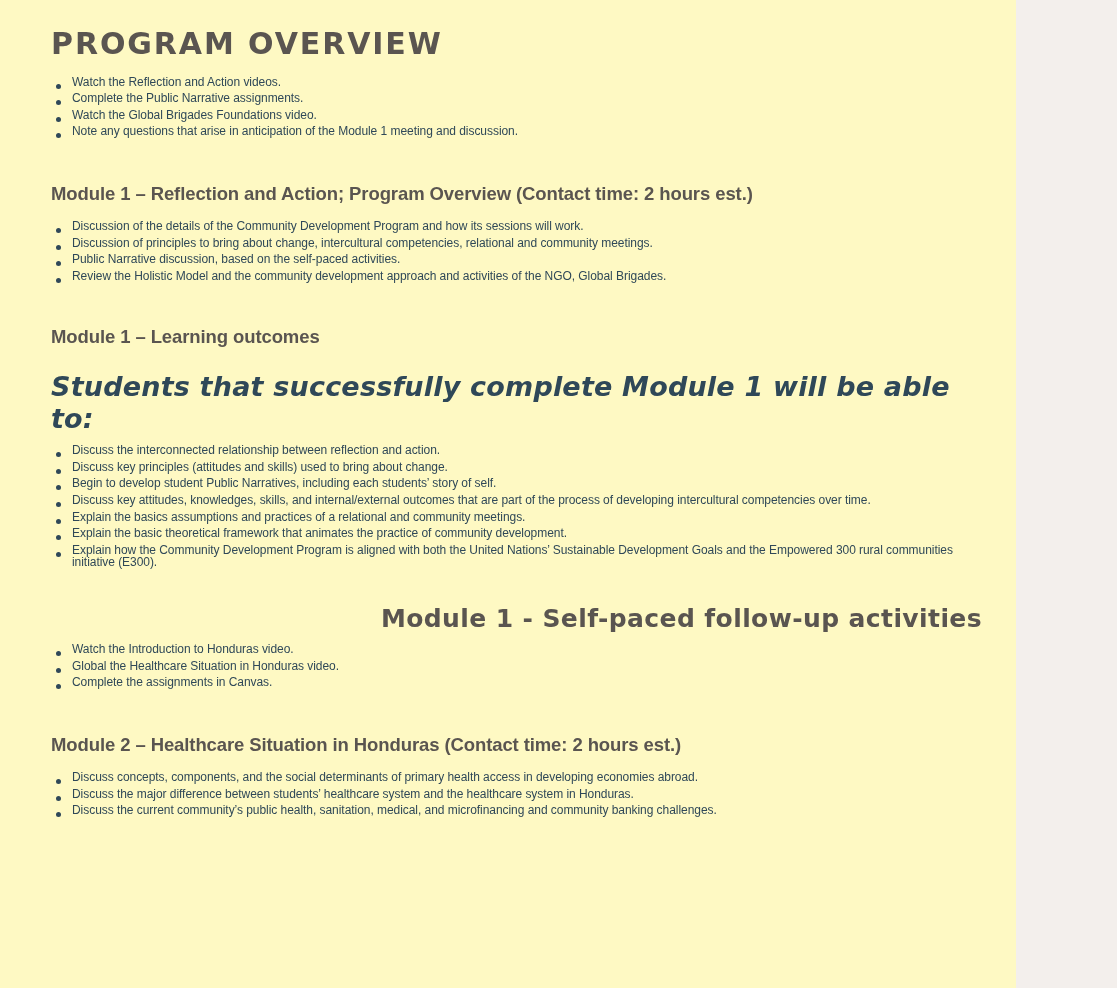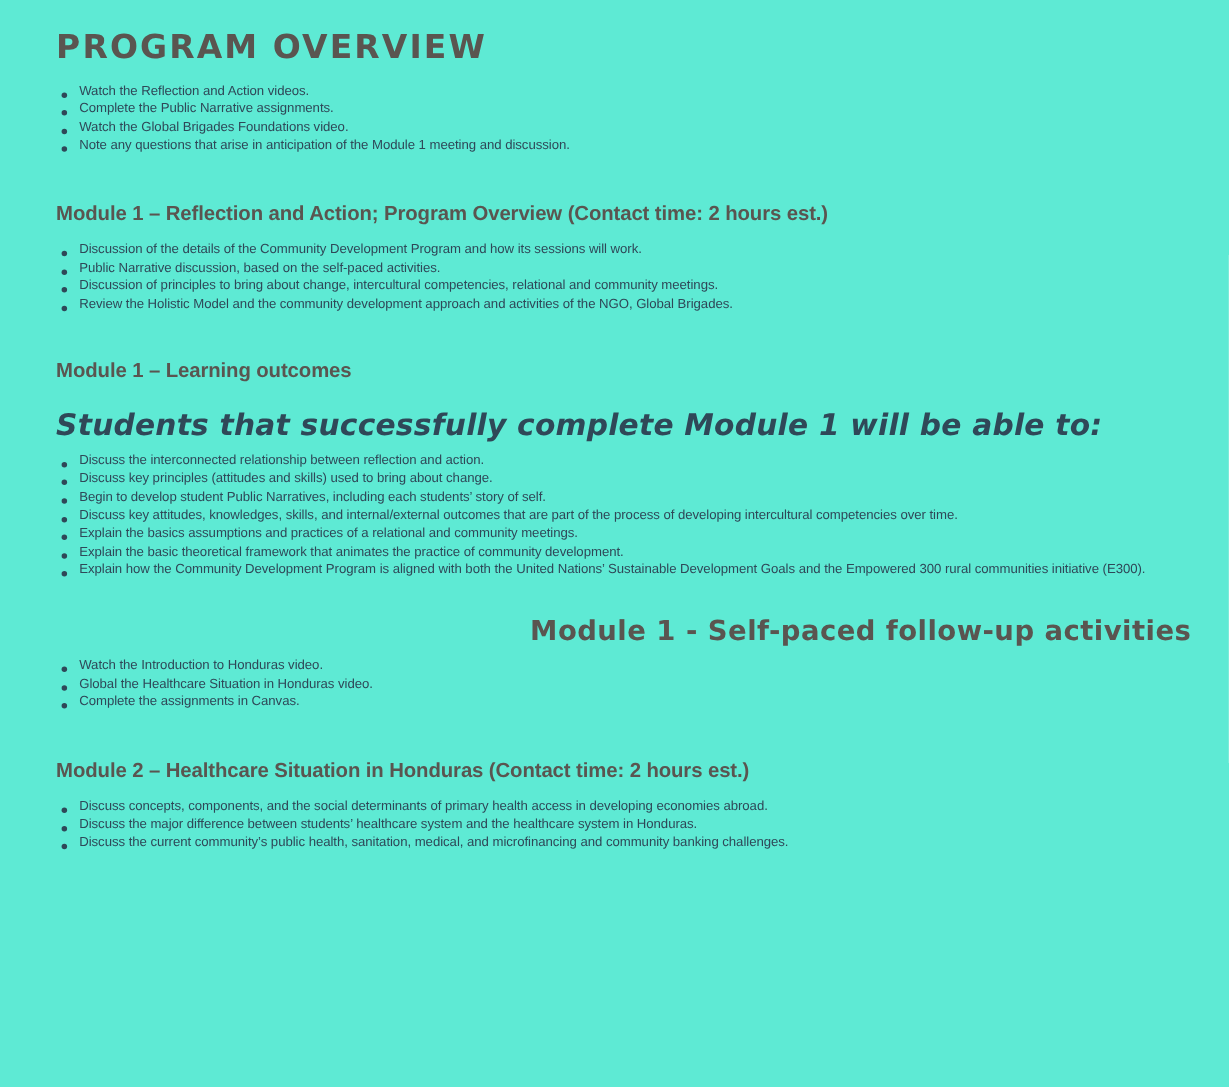--- a/index.html
+++ b/index.html
@@ -9,23 +9,23 @@
   body {
     width: 1117px;
     height: 988px;
     background: #f3efec;
     font-family: "Liberation Sans", sans-serif;
     overflow: hidden;
   }
 
   #page {
     position: relative;
-    width: 1117px;
+    width: 1016px;
     height: 988px;
-    background: #5eead4;
+    background: #fef9c3;
     box-sizing: border-box;
     padding: 0 34px 0 51px;
   }
 
   
   .page-title {
     margin: 0;
     padding-top: 27px;
     font-family: "DejaVu Sans", sans-serif;
     font-size: 30px;
@@ -123,22 +123,22 @@
     <li>Watch the Reflection and Action videos.</li>
     <li>Complete the Public Narrative assignments.</li>
     <li>Watch the Global Brigades Foundations video.</li>
     <li>Note any questions that arise in anticipation of the Module  1 meeting and discussion.</li>
   </ul>
 
   <h2 class="sub-heading sh-gap-2">Module 1 – Reflection and Action; Program Overview (Contact time: 2 hours est.)</h2>
 
   <ul class="bullets gap-b">
     <li class="wide">Discussion of the details of the Community Development Program and how its sessions will work.</li>
+    <li class="wide">Discussion of principles to bring about change, intercultural competencies, relational and community meetings.</li>
     <li class="wide">Public Narrative discussion, based on the self-paced activities.</li>
-    <li class="wide">Discussion of principles to bring about change, intercultural competencies, relational and community meetings.</li>
     <li class="wide">Review the Holistic Model and the community development approach and activities of the NGO, Global Brigades.</li>
   </ul>
 
   <h2 class="sub-heading sh-gap-3">Module 1 – Learning outcomes</h2>
 
   <h2 class="display-italic">Students that successfully complete Module 1 will be able to:</h2>
 
   <ul class="bullets gap-c">
     <li class="wide">Discuss the interconnected relationship between reflection and action.</li>
     <li class="wide">Discuss key principles (attitudes and skills) used to bring about change.</li>

